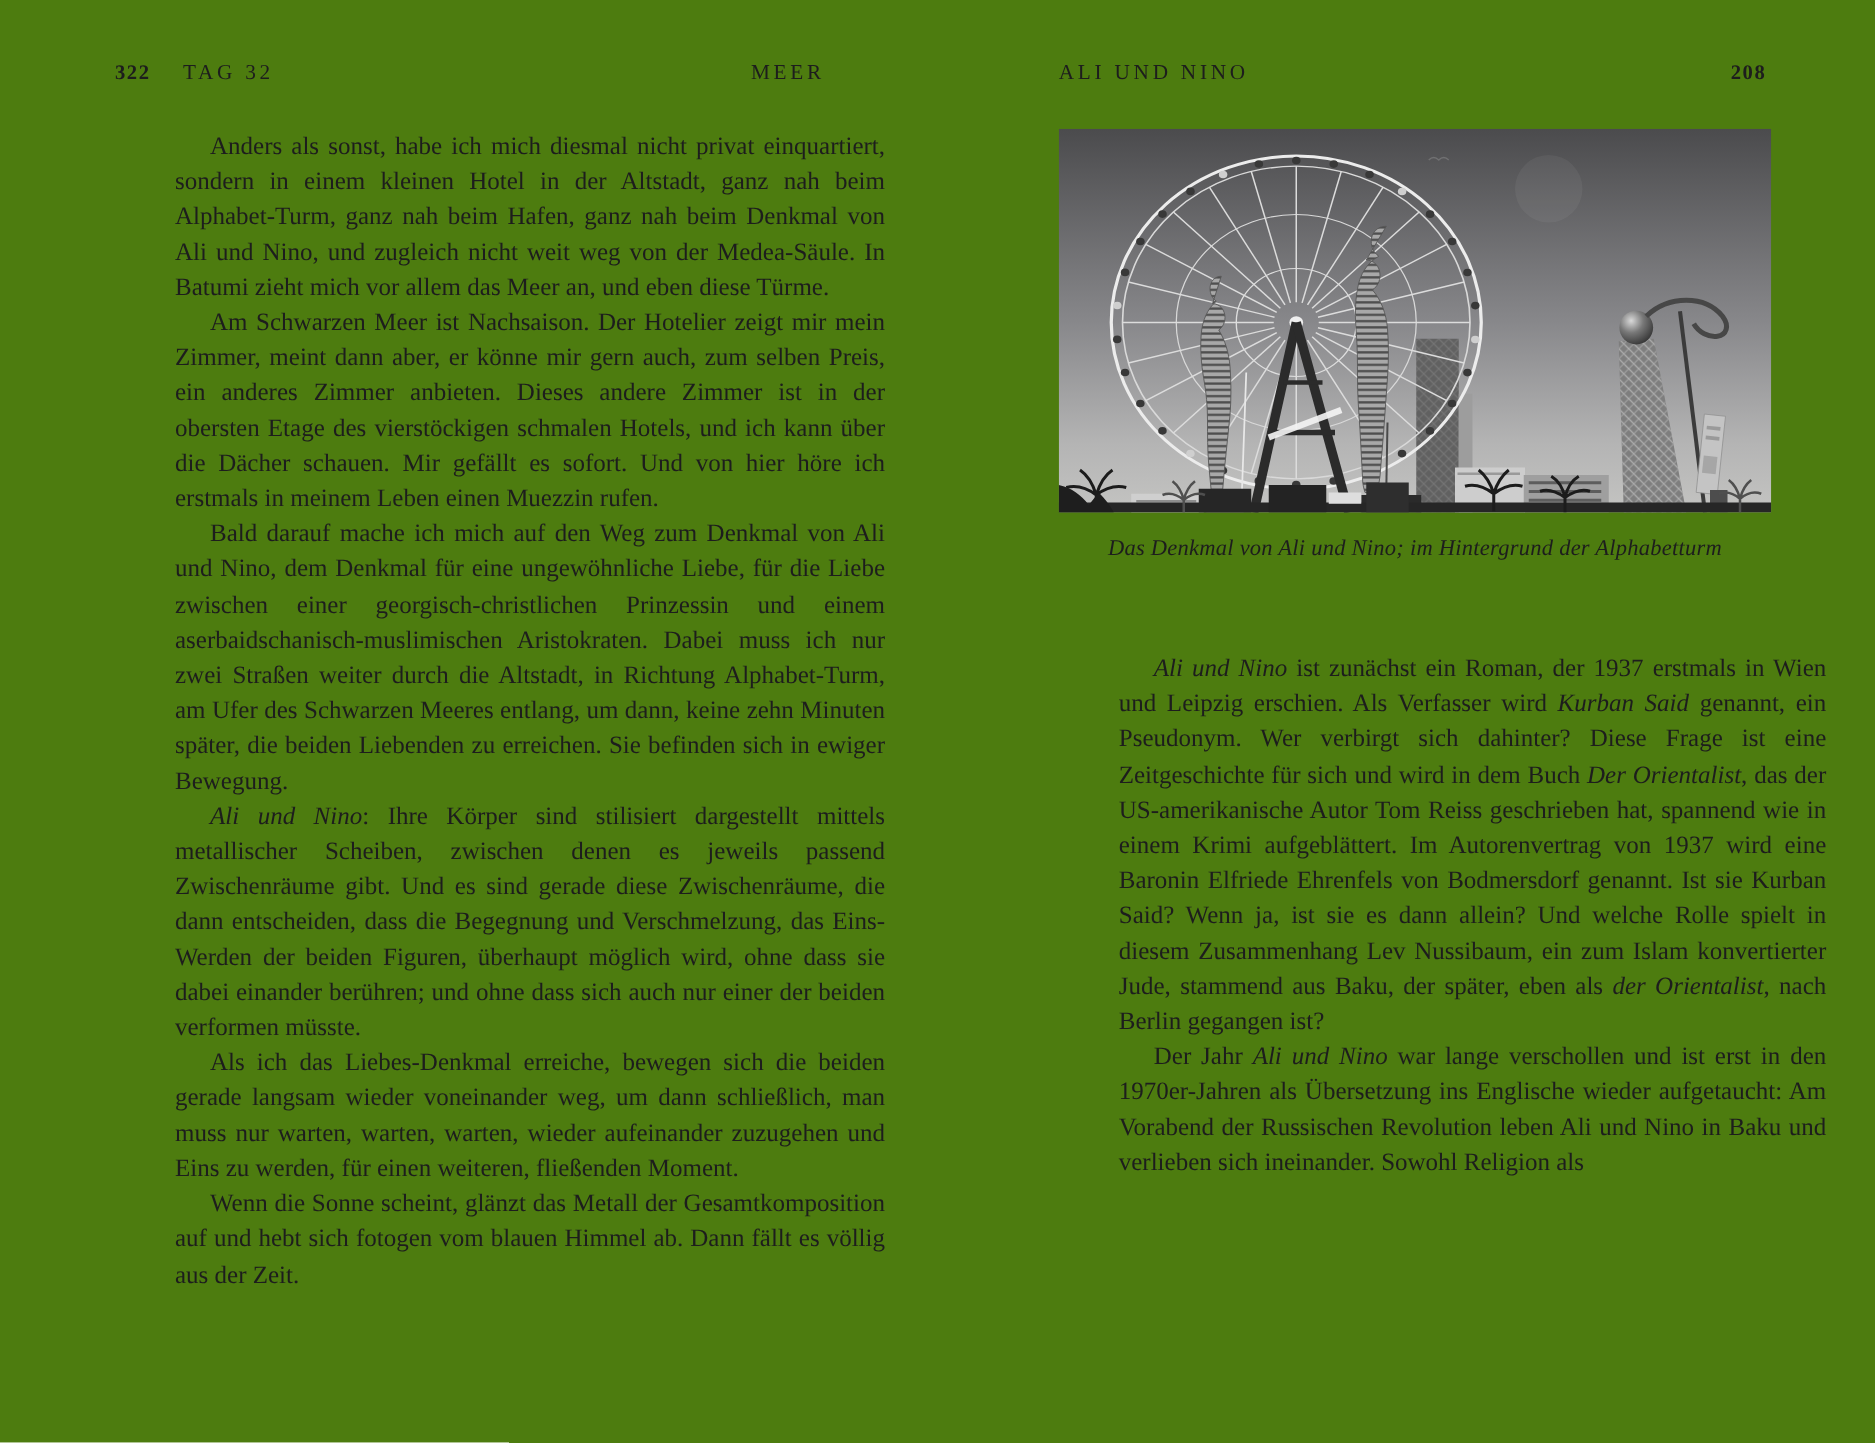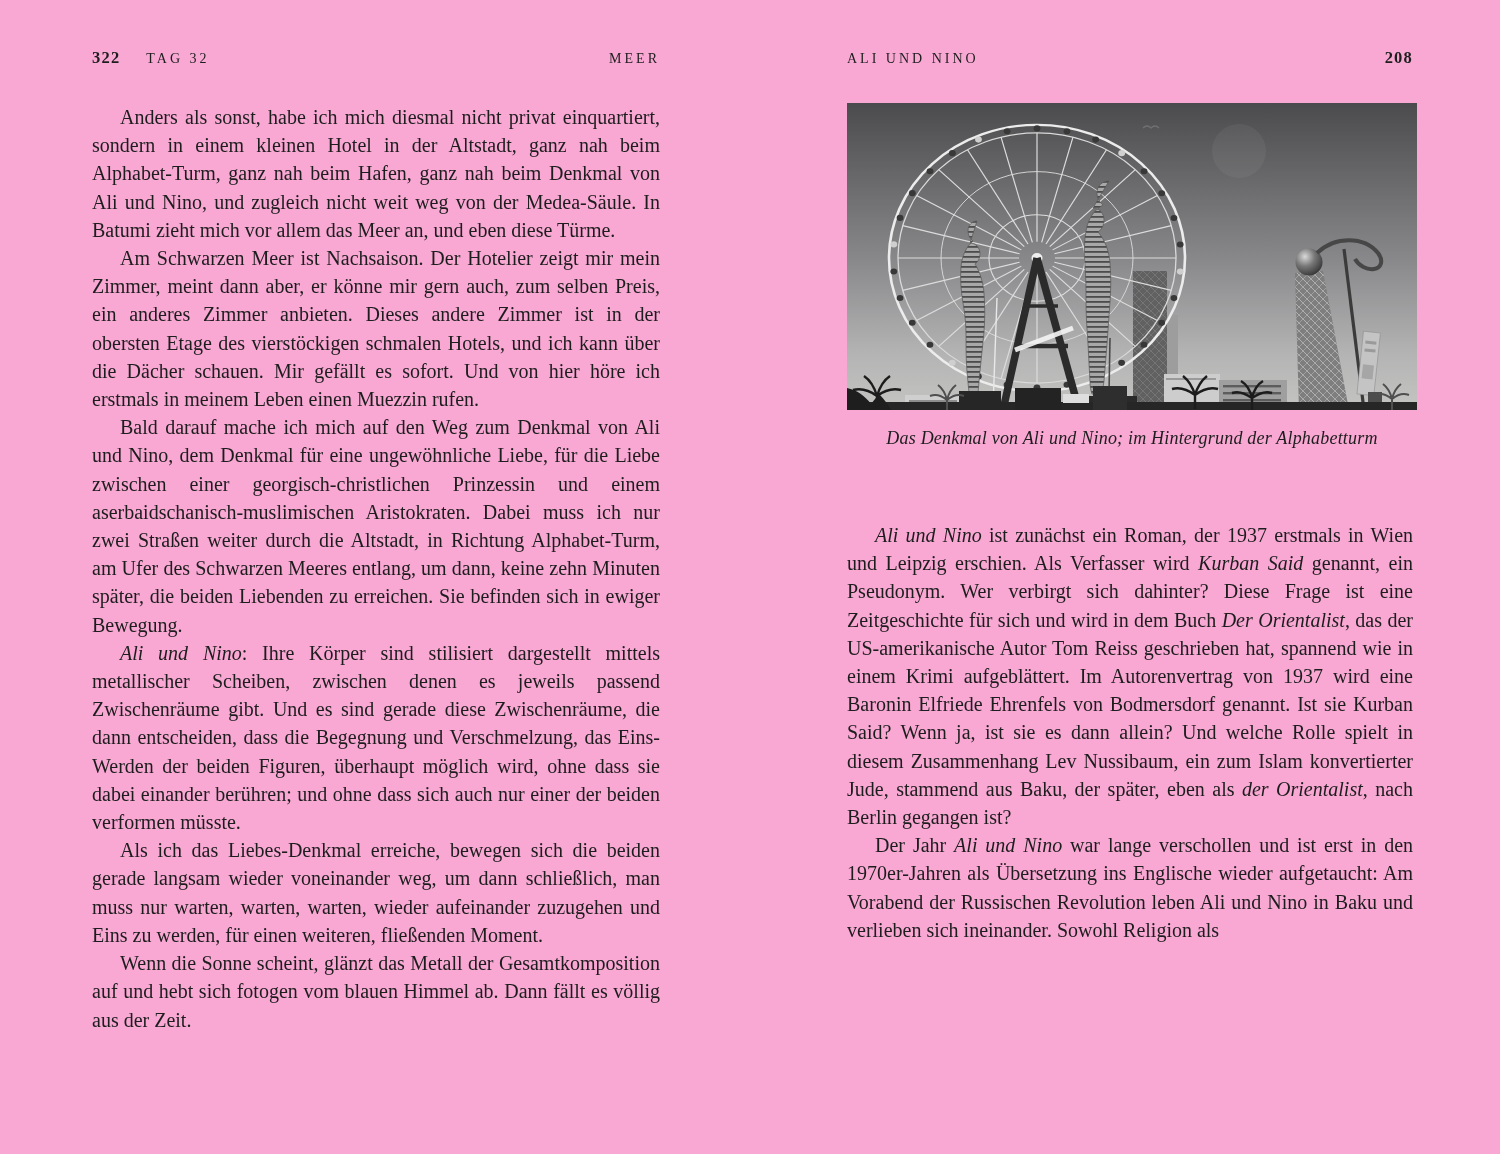--- a/index.html
+++ b/index.html
@@ -1,26 +1,26 @@
 <!DOCTYPE html>
 <html lang="de"><head>
 <meta charset="utf-8">
 <style>
   html,body{margin:0;padding:0;background:#ffffff;}
   body{width:1500px;height:1154px;font-family:"Liberation Serif","DejaVu Serif",serif;color:#1d1d1d;}
-  .spread{position:relative;width:1500px;height:1154px;background:#f9a8d4;display:flex;}
+  .spread{position:relative;width:1500px;height:1154px;background:#4d7c0f;display:flex;}
   .page{position:relative;width:750px;height:1154px;}
   .pagehead{position:absolute;top:48px;display:flex;justify-content:space-between;align-items:baseline;}
   .page-left .pagehead{left:92px;width:568px;}
   .page-right .pagehead{left:97px;width:566px;}
   .hgroup{display:flex;align-items:baseline;}
   .folio{font-size:16.5px;font-weight:700;letter-spacing:1.2px;}
-  .rhead{font-size:14px;letter-spacing:3px;font-variant:small-caps;text-transform:uppercase;}
+  .rhead{font-size:17px;letter-spacing:3px;font-variant:small-caps;text-transform:uppercase;}
   .chap{margin-left:26px;}
-  .body-text{position:absolute;font-size:20px;line-height:28.2px;text-align:justify;}
+  .body-text{position:absolute;font-size:20px;line-height:28.2px;text-align:justify;margin-left:48px;}
   .page-left .body-text{left:92px;top:103px;width:568px;}
   .page-right .body-text{left:97px;top:521px;width:566px;}
   .para{margin:0;text-indent:28px;}
   .para i{font-style:italic;}
   figure.photo{position:absolute;left:97px;top:103px;width:570px;margin:0;}
   figure.photo svg{display:block;}
   figcaption{margin-top:18px;text-align:center;font-size:18px;letter-spacing:0.2px;font-style:italic;}
 </style>
 </head>
 <body>

